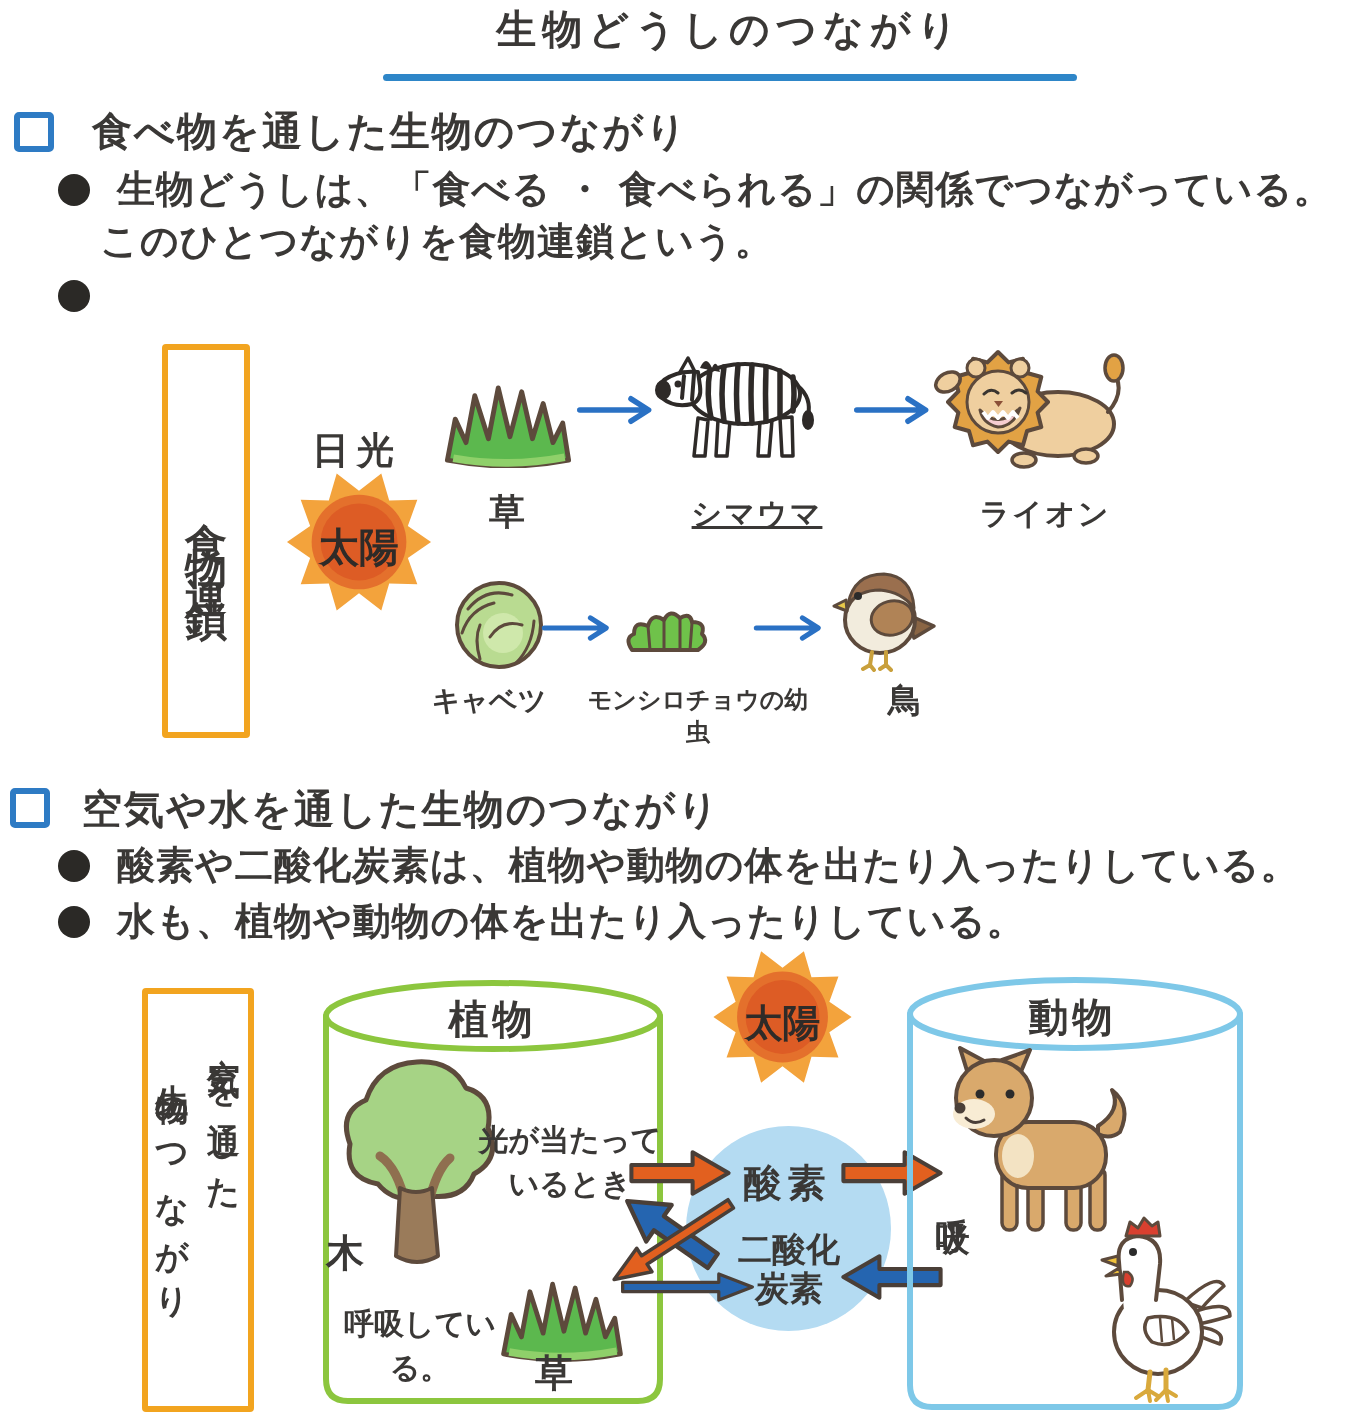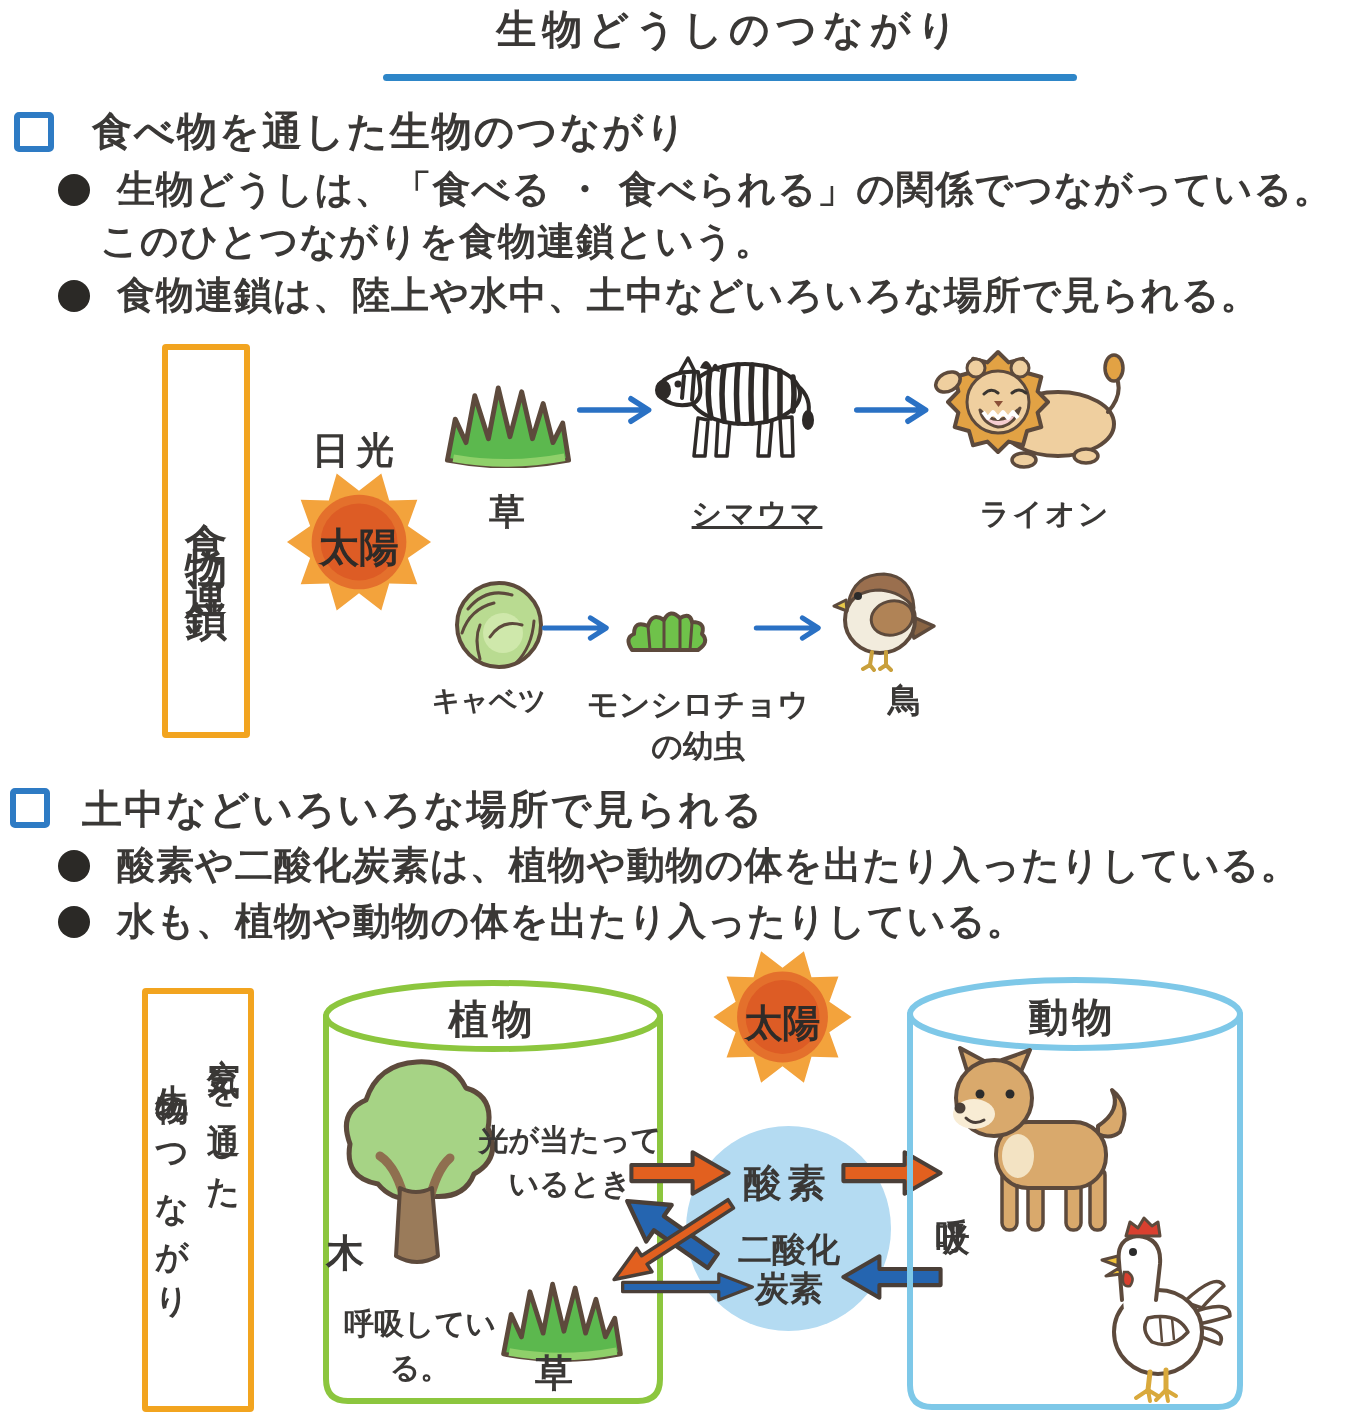--- a/index.html
+++ b/index.html
@@ -30,21 +30,20 @@
 
 <div class="abs bulletline" style="left:58px;top:166px;width:1290px;">
   <span class="bullet-dot"></span>
   <span>生物どうしは、「食べる ・ 食べられる」の関係でつながっている。</span>
 </div>
 <div class="abs bulletline" style="left:100px;top:218px;width:1200px;">
   <span>このひとつながりを食物連鎖という。</span>
 </div>
 <div class="abs bulletline" style="left:58px;top:272px;width:1290px;">
   <span class="bullet-dot"></span>
-  <span>食物連鎖は、陸上や水中、土中などいろいろな場所で見られる。</span>
 </div>
 
 <div class="abs frame" style="left:162px;top:344px;width:76px;height:382px;">
   <span class="vtext lbl" style="font-size:42px;letter-spacing:26px;">食物連鎖</span>
 </div>
 
 <div class="abs lbl" style="left:312px;top:426px;font-size:37px;letter-spacing:8px;">日光</div>
 <svg class="abs" style="left:283px;top:468px;" width="152" height="148" viewBox="0 0 150 150">
   <polygon points="148,75 124.5,91.1 134.1,117.9 105.6,117.1 97.6,144.4 75,127 52.4,144.4 44.4,117.1 15.9,117.9 25.5,91.1 2,75 25.5,58.9 15.9,32.1 44.4,32.9 52.4,5.6 75,23 97.6,5.6 105.6,32.9 134.1,32.1 124.5,58.9" fill="#f3a33c"></polygon>
   <circle cx="75" cy="75" r="48" fill="#e4702c"></circle>
@@ -143,25 +142,25 @@
   <path d="M14,38 L2,44 L15,49 Z" fill="#e8c84a" stroke="#5d4a3c" stroke-width="3" stroke-linejoin="round"></path>
   <circle cx="26" cy="34" r="4" fill="#2b2b2b"></circle>
   <g stroke="#c9a03c" stroke-width="4" stroke-linecap="round" fill="none">
     <path d="M40,90 L38,103"></path>
       <path d="M54,90 L54,103"></path>
     <path d="M38,103 L31,107 M38,103 L42,108 M54,103 L48,107 M54,103 L59,108"></path>
   </g>
 </svg>
 
 <div class="abs ctr lbl" style="left:429px;top:682px;width:120px;font-size:28px;">キャベツ</div>
-<div class="abs ctr lbl" style="left:583px;top:684px;width:230px;font-size:31px;">モンシロチョウの幼虫</div>
+<div class="abs ctr lbl" style="left:583px;top:684px;width:230px;font-size:24px;">モンシロチョウの幼虫</div>
 <div class="abs ctr lbl" style="left:875px;top:678px;width:60px;font-size:34px;">鳥</div>
 
 <div class="abs checkbox" style="left:10px;top:788px;width:28px;height:28px;"></div>
-<div class="abs lbl" style="left:82px;top:782px;font-size:40px;letter-spacing:2px;">土中などいろいろな場所で見られる</div>
+<div class="abs lbl" style="left:82px;top:782px;font-size:40px;letter-spacing:2px;">空気や水を通した生物のつながり</div>
 
 <div class="abs bulletline" style="left:58px;top:842px;width:1300px;">
   <span class="bullet-dot"></span>
   <span>酸素や二酸化炭素は、植物や動物の体を出たり入ったりしている。</span>
 </div>
 <div class="abs bulletline" style="left:58px;top:898px;width:1300px;">
   <span class="bullet-dot"></span>
   <span>水も、植物や動物の体を出たり入ったりしている。</span>
 </div>
 

